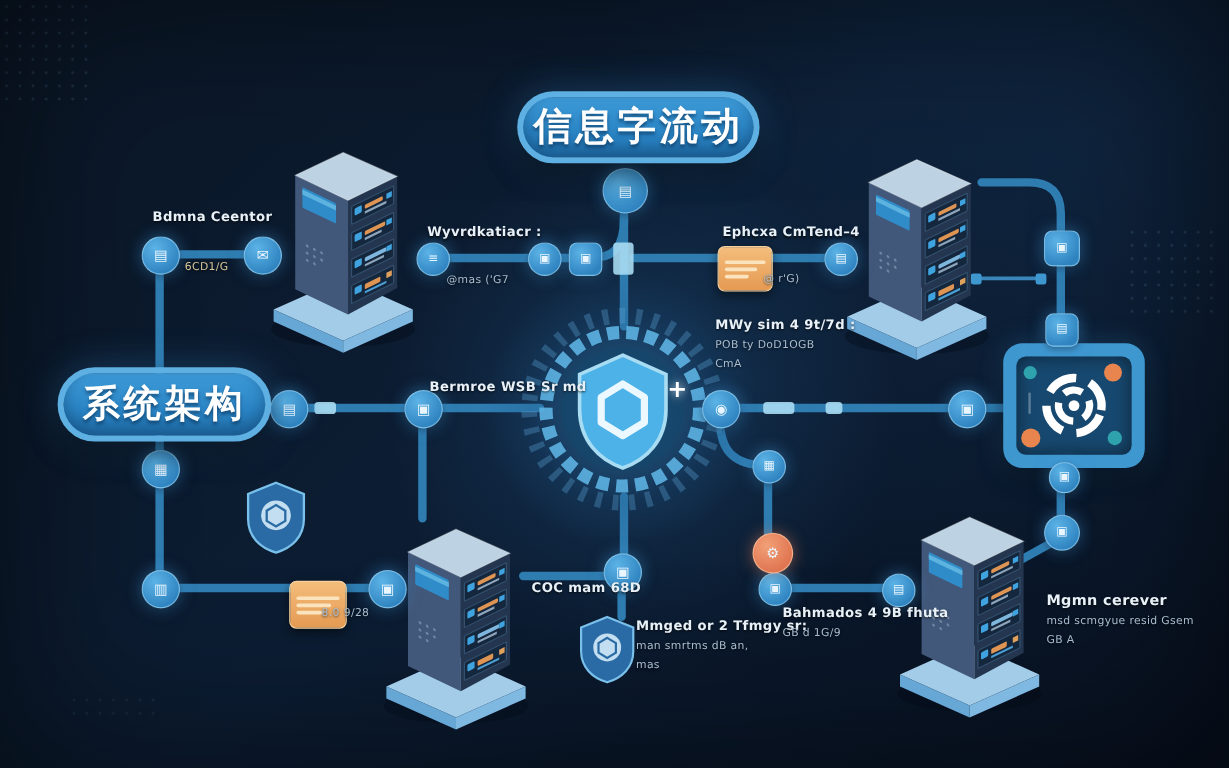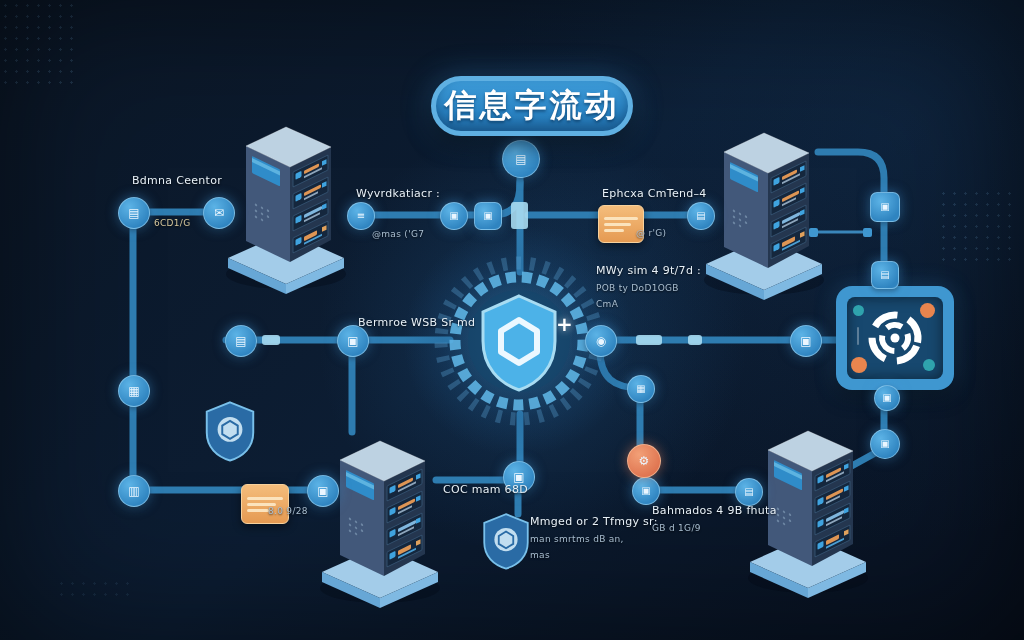--- a/index.html
+++ b/index.html
@@ -30,21 +30,21 @@
     box-shadow:0 0 12px rgba(70,160,230,.5), 0 2px 5px rgba(0,0,0,.4);
     display:flex;align-items:center;justify-content:center;
     color:#eaf6ff;
   }
   .node.sq{border-radius:7px;}
   .node.orange{background:radial-gradient(circle at 35% 30%, #f2a077, #df7450 75%);
     border-color:rgba(250,205,170,.6);box-shadow:0 0 12px rgba(230,130,90,.5);}
   .g12{font-size:12px;line-height:1;} .g10{font-size:10px;line-height:1;}
   
   .lbl{position:absolute;white-space:nowrap;z-index:7;}
-  .label-title{font-size:11px;font-weight:400;color:#e8f1f8;
+  .label-title{font-size:11px;font-weight:700;color:#e8f1f8;
     text-shadow:0 1px 2px rgba(0,0,0,.75);letter-spacing:.3px;}
   .label-sub{font-size:9px;color:#a9bed0;margin-top:6px;
     text-shadow:0 1px 2px rgba(0,0,0,.7);letter-spacing:.3px;}
   .tan{color:#d6c79c !important;}
   
   .card{
     position:absolute;border-radius:6px;z-index:4;
     background:linear-gradient(180deg,#f4bd7c,#e59a52);
     border:1px solid #f7d19c;box-shadow:0 3px 8px rgba(0,0,0,.45);
     padding:5px 5px;display:flex;flex-direction:column;gap:3px;justify-content:center;
@@ -228,20 +228,23 @@
     </div>
   <div class="card" style="left:241px;top:484px;width:36px;height:28px">
       <i></i>
       <i></i>
       <i></i>
     </div>
 
   <div class="pill" style="left:431px;top:76px;width:192px;height:50px;font-size:32px">
     <span>信息字流动</span>
   </div>
+  <div class="pill" style="left:48px;top:306px;width:168px;height:52px;font-size:31px">
+    <span>系统架构</span>
+  </div>
 
   <div class="node" style="left:118px;top:197px;width:30px;height:30px">
       <span class="g12">▤</span>
     </div>
   <div class="node" style="left:203px;top:197px;width:30px;height:30px">
       <span class="g12">✉</span>
     </div>
   <div class="node" style="left:118px;top:375px;width:30px;height:30px">
       <span class="g12">▦</span>
     </div>
@@ -342,14 +345,19 @@
     <div class="label-title">Mmged or 2 Tfmgy sr:</div>
     <div class="label-sub">man smrtms dB an,</div>
     <div class="label-sub">mas</div>
   </div>
 
   <div class="lbl" style="left:652px;top:504px">
     <div class="label-title">Bahmados 4 9B fhuta</div>
     <div class="label-sub">GB d 1G/9</div>
   </div>
 
+  <div class="lbl" style="left:872px;top:493px">
+    <div class="label-title" style="font-size:12px">Mgmn cerever</div>
+    <div class="label-sub">msd scmgyue resid Gsem</div>
+    <div class="label-sub">GB A</div>
+  </div>
 
 </div>
 
 </body></html>

